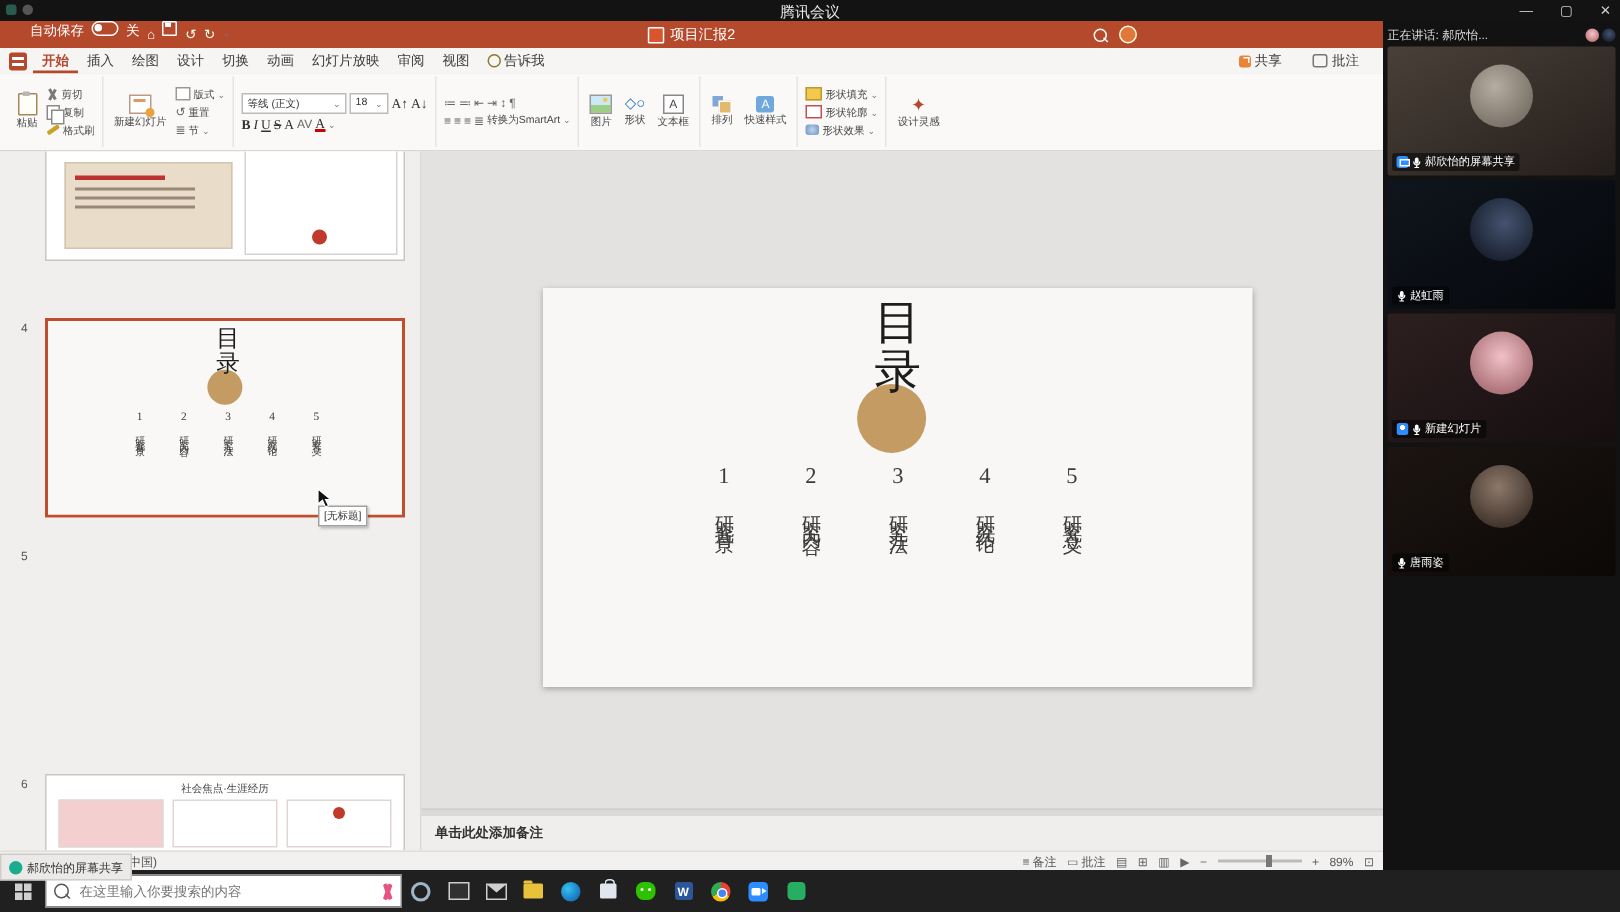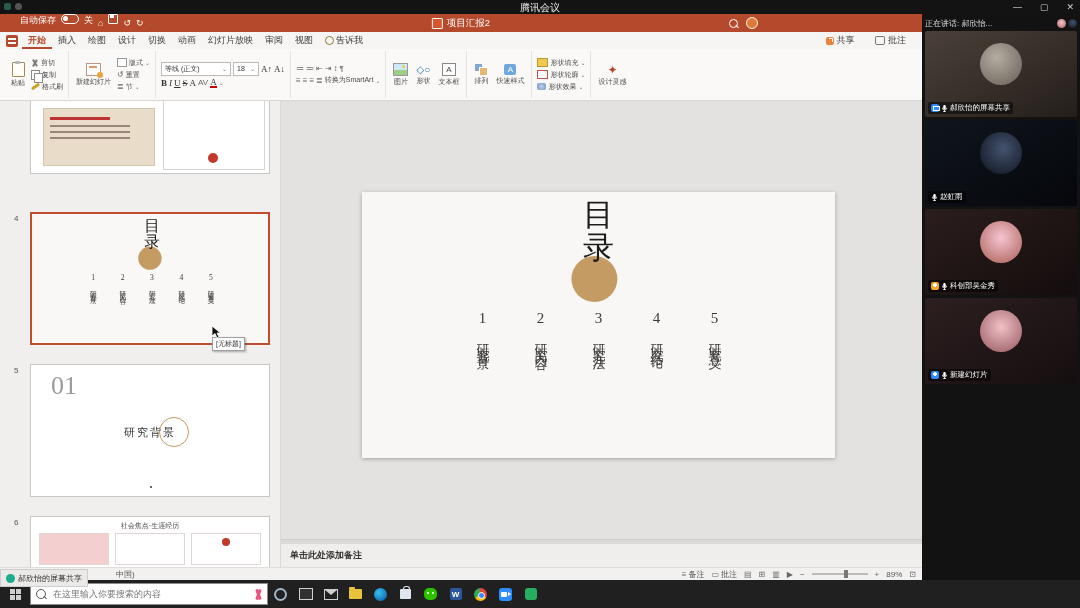--- a/index.html
+++ b/index.html
@@ -123,21 +123,21 @@
 
   
   .edit-col{flex:1;display:flex;flex-direction:column;background:#e4e2e0;position:relative;}
   .canvas{flex:1;position:relative;}
   .slide-main{position:absolute;left:81px;top:91px;width:473px;height:266px;background:#f9f7f5;box-shadow:0 1px 4px rgba(0,0,0,.28);}
   .notes-split{height:4px;background:#dcdad8;border-top:1px solid #cfcdcb;}
   .notes{height:23px;background:#f0eeec;display:flex;align-items:center;padding-left:9px;font-size:9px;color:#333;font-weight:bold;}
 
   
   .statusbar{position:absolute;left:0;top:553px;width:100%;height:13px;background:#f3f1f0;border-top:1px solid #e0dedc;display:flex;align-items:center;font-size:8px;color:#555;box-sizing:border-box;}
-  .sb-lang{margin-left:116px;}
+  .sb-lang{margin-left:86px;}
   .sb-right{margin-left:auto;display:flex;align-items:center;gap:7px;padding-right:6px;}
   .sb-item{display:flex;align-items:center;gap:2px;}
   .sb-glyph{font-size:8px;color:#666;}
   .zoom-track{width:56px;height:2px;background:#bdbbb9;position:relative;}
   .zoom-thumb{position:absolute;left:58%;top:-3px;width:4px;height:8px;background:#777;}
 
   
   .toast{position:absolute;left:0;top:569px;height:16px;background:#eceae8;border:1px solid #cfcdcb;display:flex;align-items:center;gap:3px;padding:0 5px;font-size:8px;color:#333;z-index:30;}
   .toast-ic{width:9px;height:9px;border-radius:50%;background:#1aad8d;}
 
@@ -460,26 +460,20 @@
             </div>
           </div>
         </div>
 
         <svg class="cursor" width="10" height="14" viewBox="0 0 10 14">
             <path d="M1 1 L1 11 L4 8.5 L6 13 L8 12 L6 8 L9.5 8 Z" fill="#111" stroke="#fff" stroke-width="0.8"></path>
           </svg>
         <div class="tooltip">[无标题]</div>
 
         <span class="thumb-num" style="top:265px;">5</span>
-        <div class="thumb-box" style="top:263px;">
-          <div class="t5-big">01</div>
-          <div class="t5-ring"></div>
-          <div class="t5-title">研究背景</div>
-          <div class="t5-dot"></div>
-        </div>
 
         <span class="thumb-num" style="top:417px;">6</span>
         <div class="thumb-box" style="top:415px;">
           <div class="t6-title">社会焦点·生涯经历</div>
           <div class="t6-boxes">
             <div class="t6-b pink"></div>
             <div class="t6-b"></div>
             <div class="t6-b red"></div>
           </div>
         </div>
@@ -579,42 +573,41 @@
       <span class="av av2"></span>
       <span class="tile-label">
           <svg width="7" height="9" viewBox="0 0 10 12">
             <path fill="#fff" d="M5 1a1.8 1.8 0 0 0-1.8 1.8v2.4a1.8 1.8 0 0 0 3.6 0V2.8A1.8 1.8 0 0 0 5 1zm-3.4 4.2a.6.6 0 0 1 1.2 0 2.2 2.2 0 0 0 4.4 0 .6.6 0 0 1 1.2 0A3.4 3.4 0 0 1 5.6 8.5V10h1.2a.5.5 0 0 1 0 1H3.2a.5.5 0 0 1 0-1h1.2V8.5A3.4 3.4 0 0 1 1.6 5.2z"></path>
           </svg>
           <span>赵虹雨</span>
         </span>
     </div>
 
 
-    <div class="tile t-bg4">
-      <span class="av av4"></span>
-      <span class="tile-label">
-          <span class="badge orange"></span>
-          <svg width="7" height="9" viewBox="0 0 10 12">
-            <path fill="#fff" d="M5 1a1.8 1.8 0 0 0-1.8 1.8v2.4a1.8 1.8 0 0 0 3.6 0V2.8A1.8 1.8 0 0 0 5 1zm-3.4 4.2a.6.6 0 0 1 1.2 0 2.2 2.2 0 0 0 4.4 0 .6.6 0 0 1 1.2 0A3.4 3.4 0 0 1 5.6 8.5V10h1.2a.5.5 0 0 1 0 1H3.2a.5.5 0 0 1 0-1h1.2V8.5A3.4 3.4 0 0 1 1.6 5.2z"></path>
-          </svg>
-          <span>科创部吴金秀</span>
-        </span>
-    </div>
 
     <div class="tile t-bg5">
       <span class="av av5"></span>
       <span class="tile-label">
           <span class="badge blue"></span>
           <svg width="7" height="9" viewBox="0 0 10 12">
             <path fill="#fff" d="M5 1a1.8 1.8 0 0 0-1.8 1.8v2.4a1.8 1.8 0 0 0 3.6 0V2.8A1.8 1.8 0 0 0 5 1zm-3.4 4.2a.6.6 0 0 1 1.2 0 2.2 2.2 0 0 0 4.4 0 .6.6 0 0 1 1.2 0A3.4 3.4 0 0 1 5.6 8.5V10h1.2a.5.5 0 0 1 0 1H3.2a.5.5 0 0 1 0-1h1.2V8.5A3.4 3.4 0 0 1 1.6 5.2z"></path>
           </svg>
           <span>新建幻灯片</span>
         </span>
     </div>
 
+    <div class="tile t-bg6">
+      <span class="av av6"></span>
+      <span class="tile-label">
+          <svg width="7" height="9" viewBox="0 0 10 12">
+            <path fill="#fff" d="M5 1a1.8 1.8 0 0 0-1.8 1.8v2.4a1.8 1.8 0 0 0 3.6 0V2.8A1.8 1.8 0 0 0 5 1zm-3.4 4.2a.6.6 0 0 1 1.2 0 2.2 2.2 0 0 0 4.4 0 .6.6 0 0 1 1.2 0A3.4 3.4 0 0 1 5.6 8.5V10h1.2a.5.5 0 0 1 0 1H3.2a.5.5 0 0 1 0-1h1.2V8.5A3.4 3.4 0 0 1 1.6 5.2z"></path>
+          </svg>
+          <span>唐雨姿</span>
+        </span>
+    </div>
   </div>
 
   <div class="taskbar">
     <div class="start">
       <span class="winlogo">
           <span></span>
           <span></span>
           <span></span>
           <span></span>
         </span>

